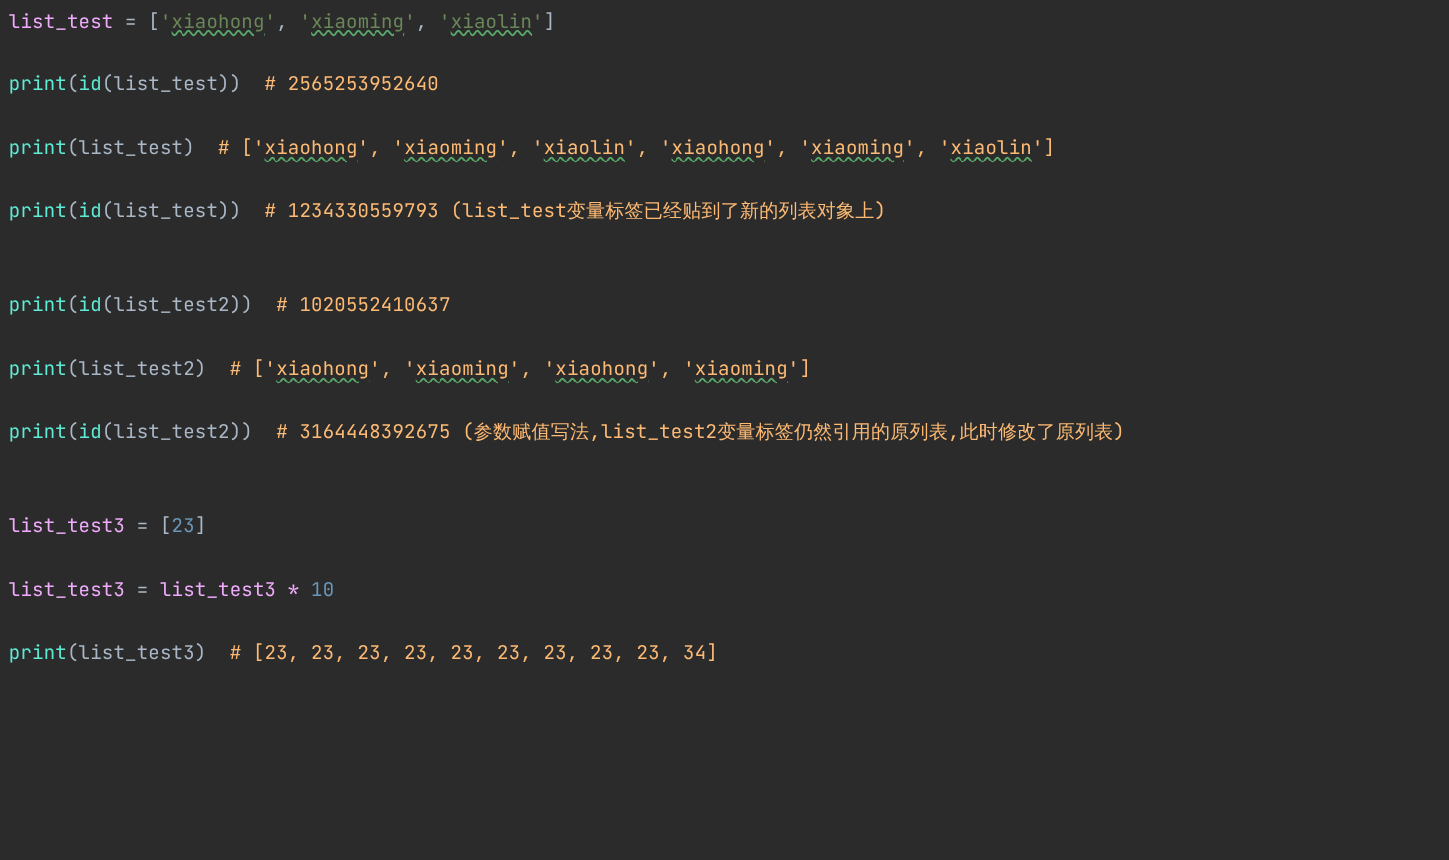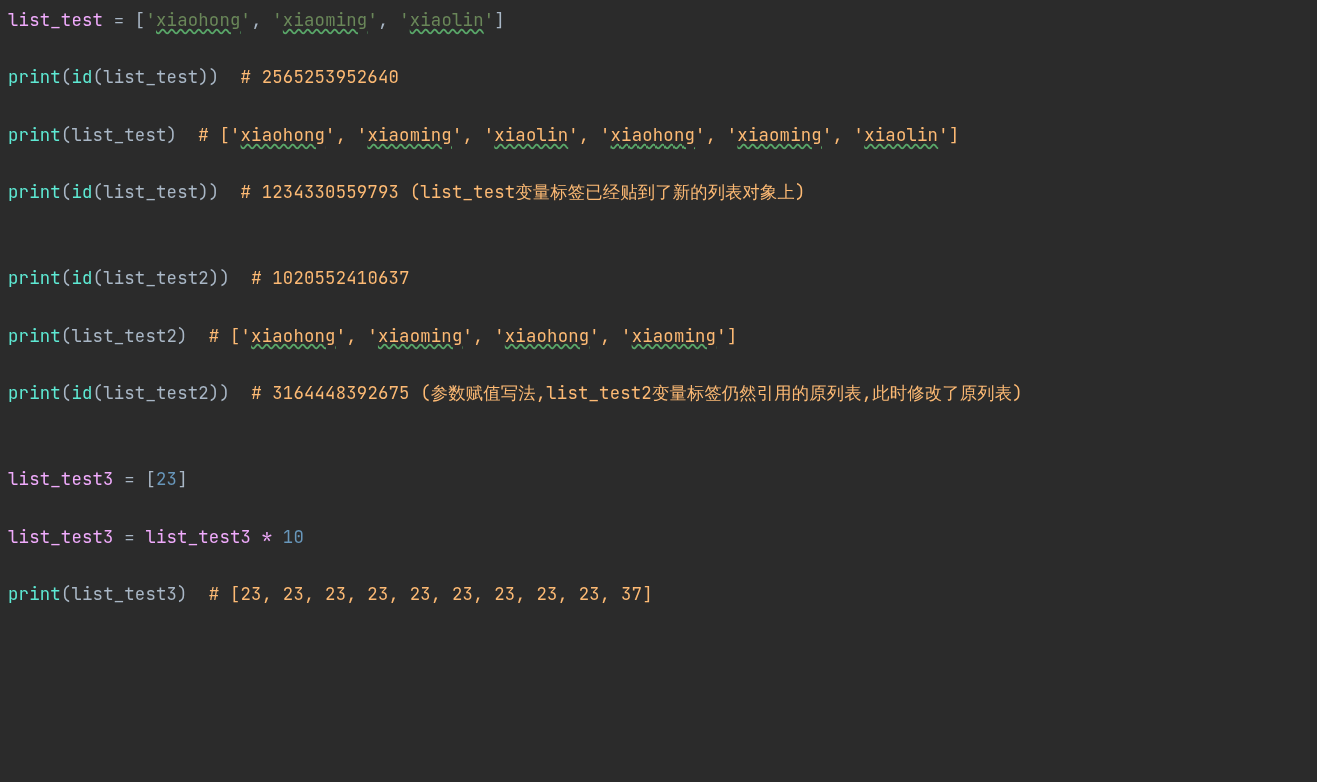--- a/index.html
+++ b/index.html
@@ -41,21 +41,21 @@
 <span class="line"><span class="tk-builtin">print</span><span class="tk-punct">(</span><span class="tk-builtin">id</span><span class="tk-punct">(list_test))  </span><span class="tk-comment"># 2565253952640</span></span>
 <span class="line"><span class="tk-builtin">print</span><span class="tk-punct">(list_test)  </span><span class="tk-comment"># ['</span><span class="tk-comment tk-lint">xiaohong</span><span class="tk-comment">', '</span><span class="tk-comment tk-lint">xiaoming</span><span class="tk-comment">', '</span><span class="tk-comment tk-lint">xiaolin</span><span class="tk-comment">', '</span><span class="tk-comment tk-lint">xiaohong</span><span class="tk-comment">', '</span><span class="tk-comment tk-lint">xiaoming</span><span class="tk-comment">', '</span><span class="tk-comment tk-lint">xiaolin</span><span class="tk-comment">']</span></span>
 <span class="line"><span class="tk-builtin">print</span><span class="tk-punct">(</span><span class="tk-builtin">id</span><span class="tk-punct">(list_test))  </span><span class="tk-comment"># 1234330559793 (list_test变量标签已经贴到了新的列表对象上)</span></span>
 <span class="line"><span class="tk-ident"></span></span>
 <span class="line"><span class="tk-builtin">print</span><span class="tk-punct">(</span><span class="tk-builtin">id</span><span class="tk-punct">(list_test2))  </span><span class="tk-comment"># 1020552410637</span></span>
 <span class="line"><span class="tk-builtin">print</span><span class="tk-punct">(list_test2)  </span><span class="tk-comment"># ['</span><span class="tk-comment tk-lint">xiaohong</span><span class="tk-comment">', '</span><span class="tk-comment tk-lint">xiaoming</span><span class="tk-comment">', '</span><span class="tk-comment tk-lint">xiaohong</span><span class="tk-comment">', '</span><span class="tk-comment tk-lint">xiaoming</span><span class="tk-comment">']</span></span>
 <span class="line"><span class="tk-builtin">print</span><span class="tk-punct">(</span><span class="tk-builtin">id</span><span class="tk-punct">(list_test2))  </span><span class="tk-comment"># 3164448392675 (参数赋值写法,list_test2变量标签仍然引用的原列表,此时修改了原列表)</span></span>
 <span class="line"><span class="tk-ident"></span></span>
 <span class="line"><span class="tk-ident">list_test3 </span><span class="tk-punct">= [</span><span class="tk-number">23</span><span class="tk-punct">]</span></span>
 <span class="line"><span class="tk-ident">list_test3 </span><span class="tk-punct">= </span><span class="tk-ident">list_test3 * </span><span class="tk-number">10</span></span>
-<span class="line"><span class="tk-builtin">print</span><span class="tk-punct">(list_test3)  </span><span class="tk-comment"># [23, 23, 23, 23, 23, 23, 23, 23, 23, 37]</span></span>
+<span class="line"><span class="tk-builtin">print</span><span class="tk-punct">(list_test3)  </span><span class="tk-comment"># [23, 23, 23, 23, 23, 23, 23, 23, 23, 34]</span></span>
 <span class="line"><span class="tk-ident"></span></span>
 
 
 
 <span class="line"><span class="tk-ident"></span></span>
 
 
 
 
 

